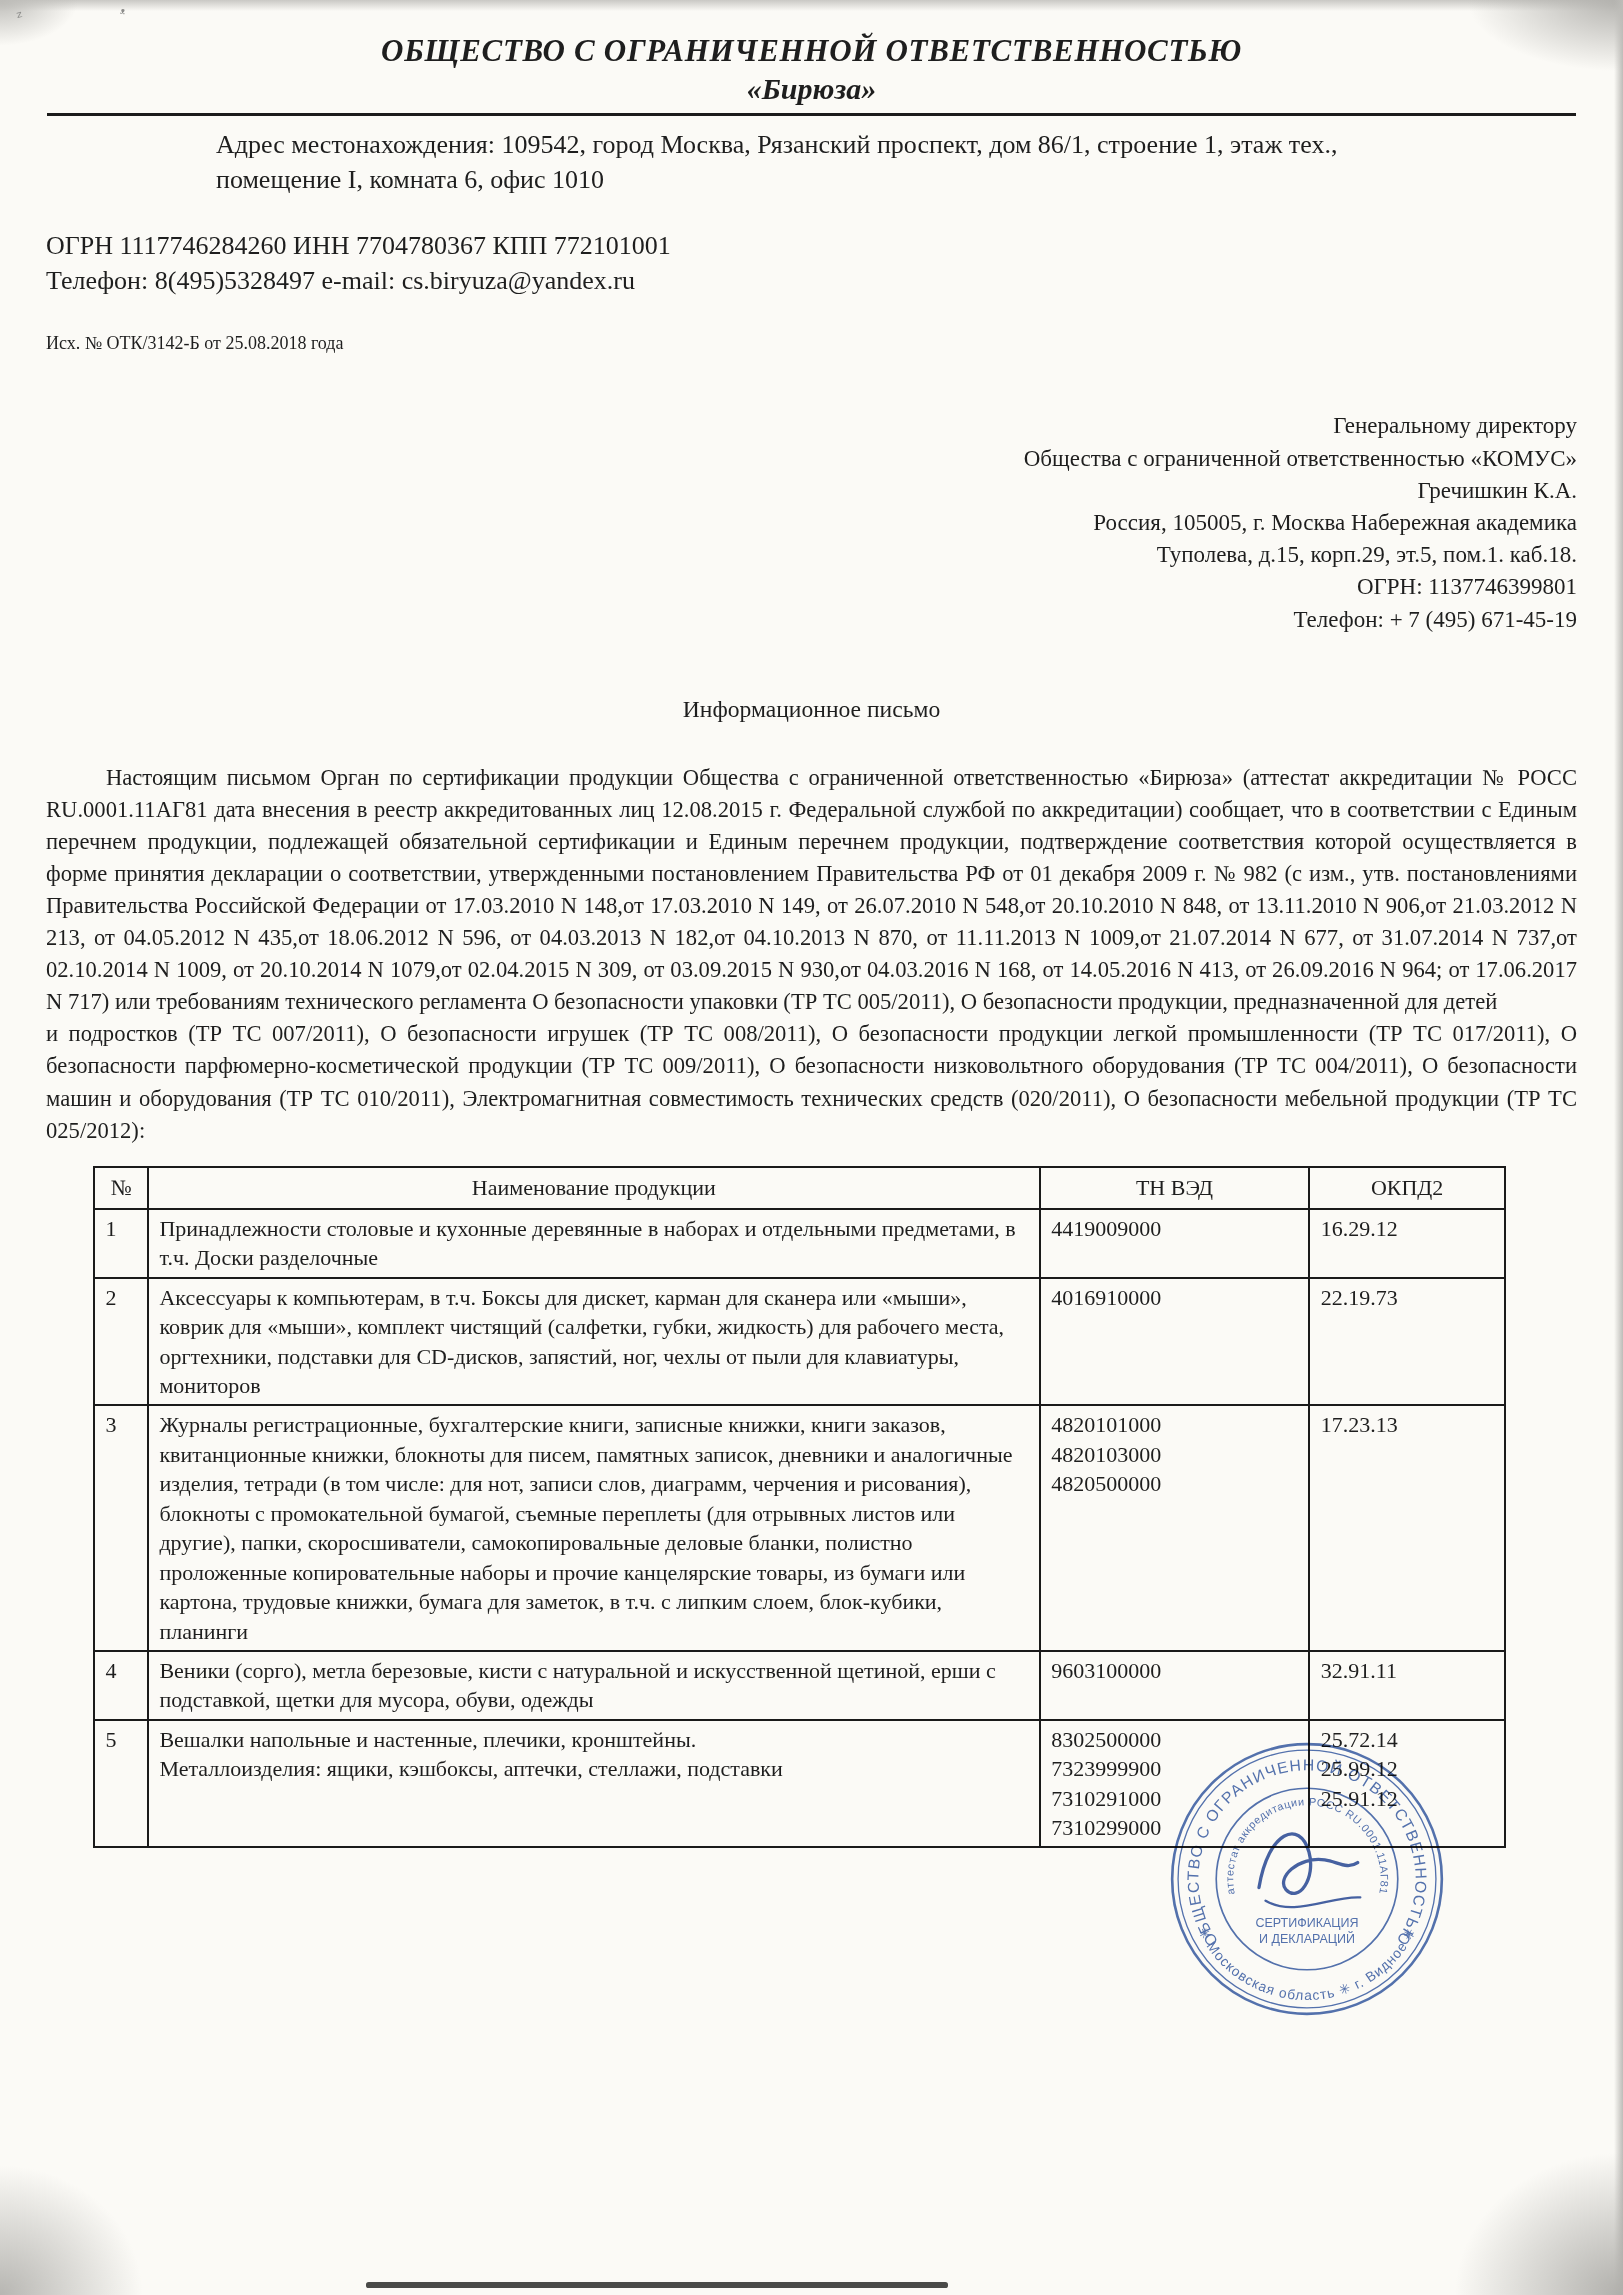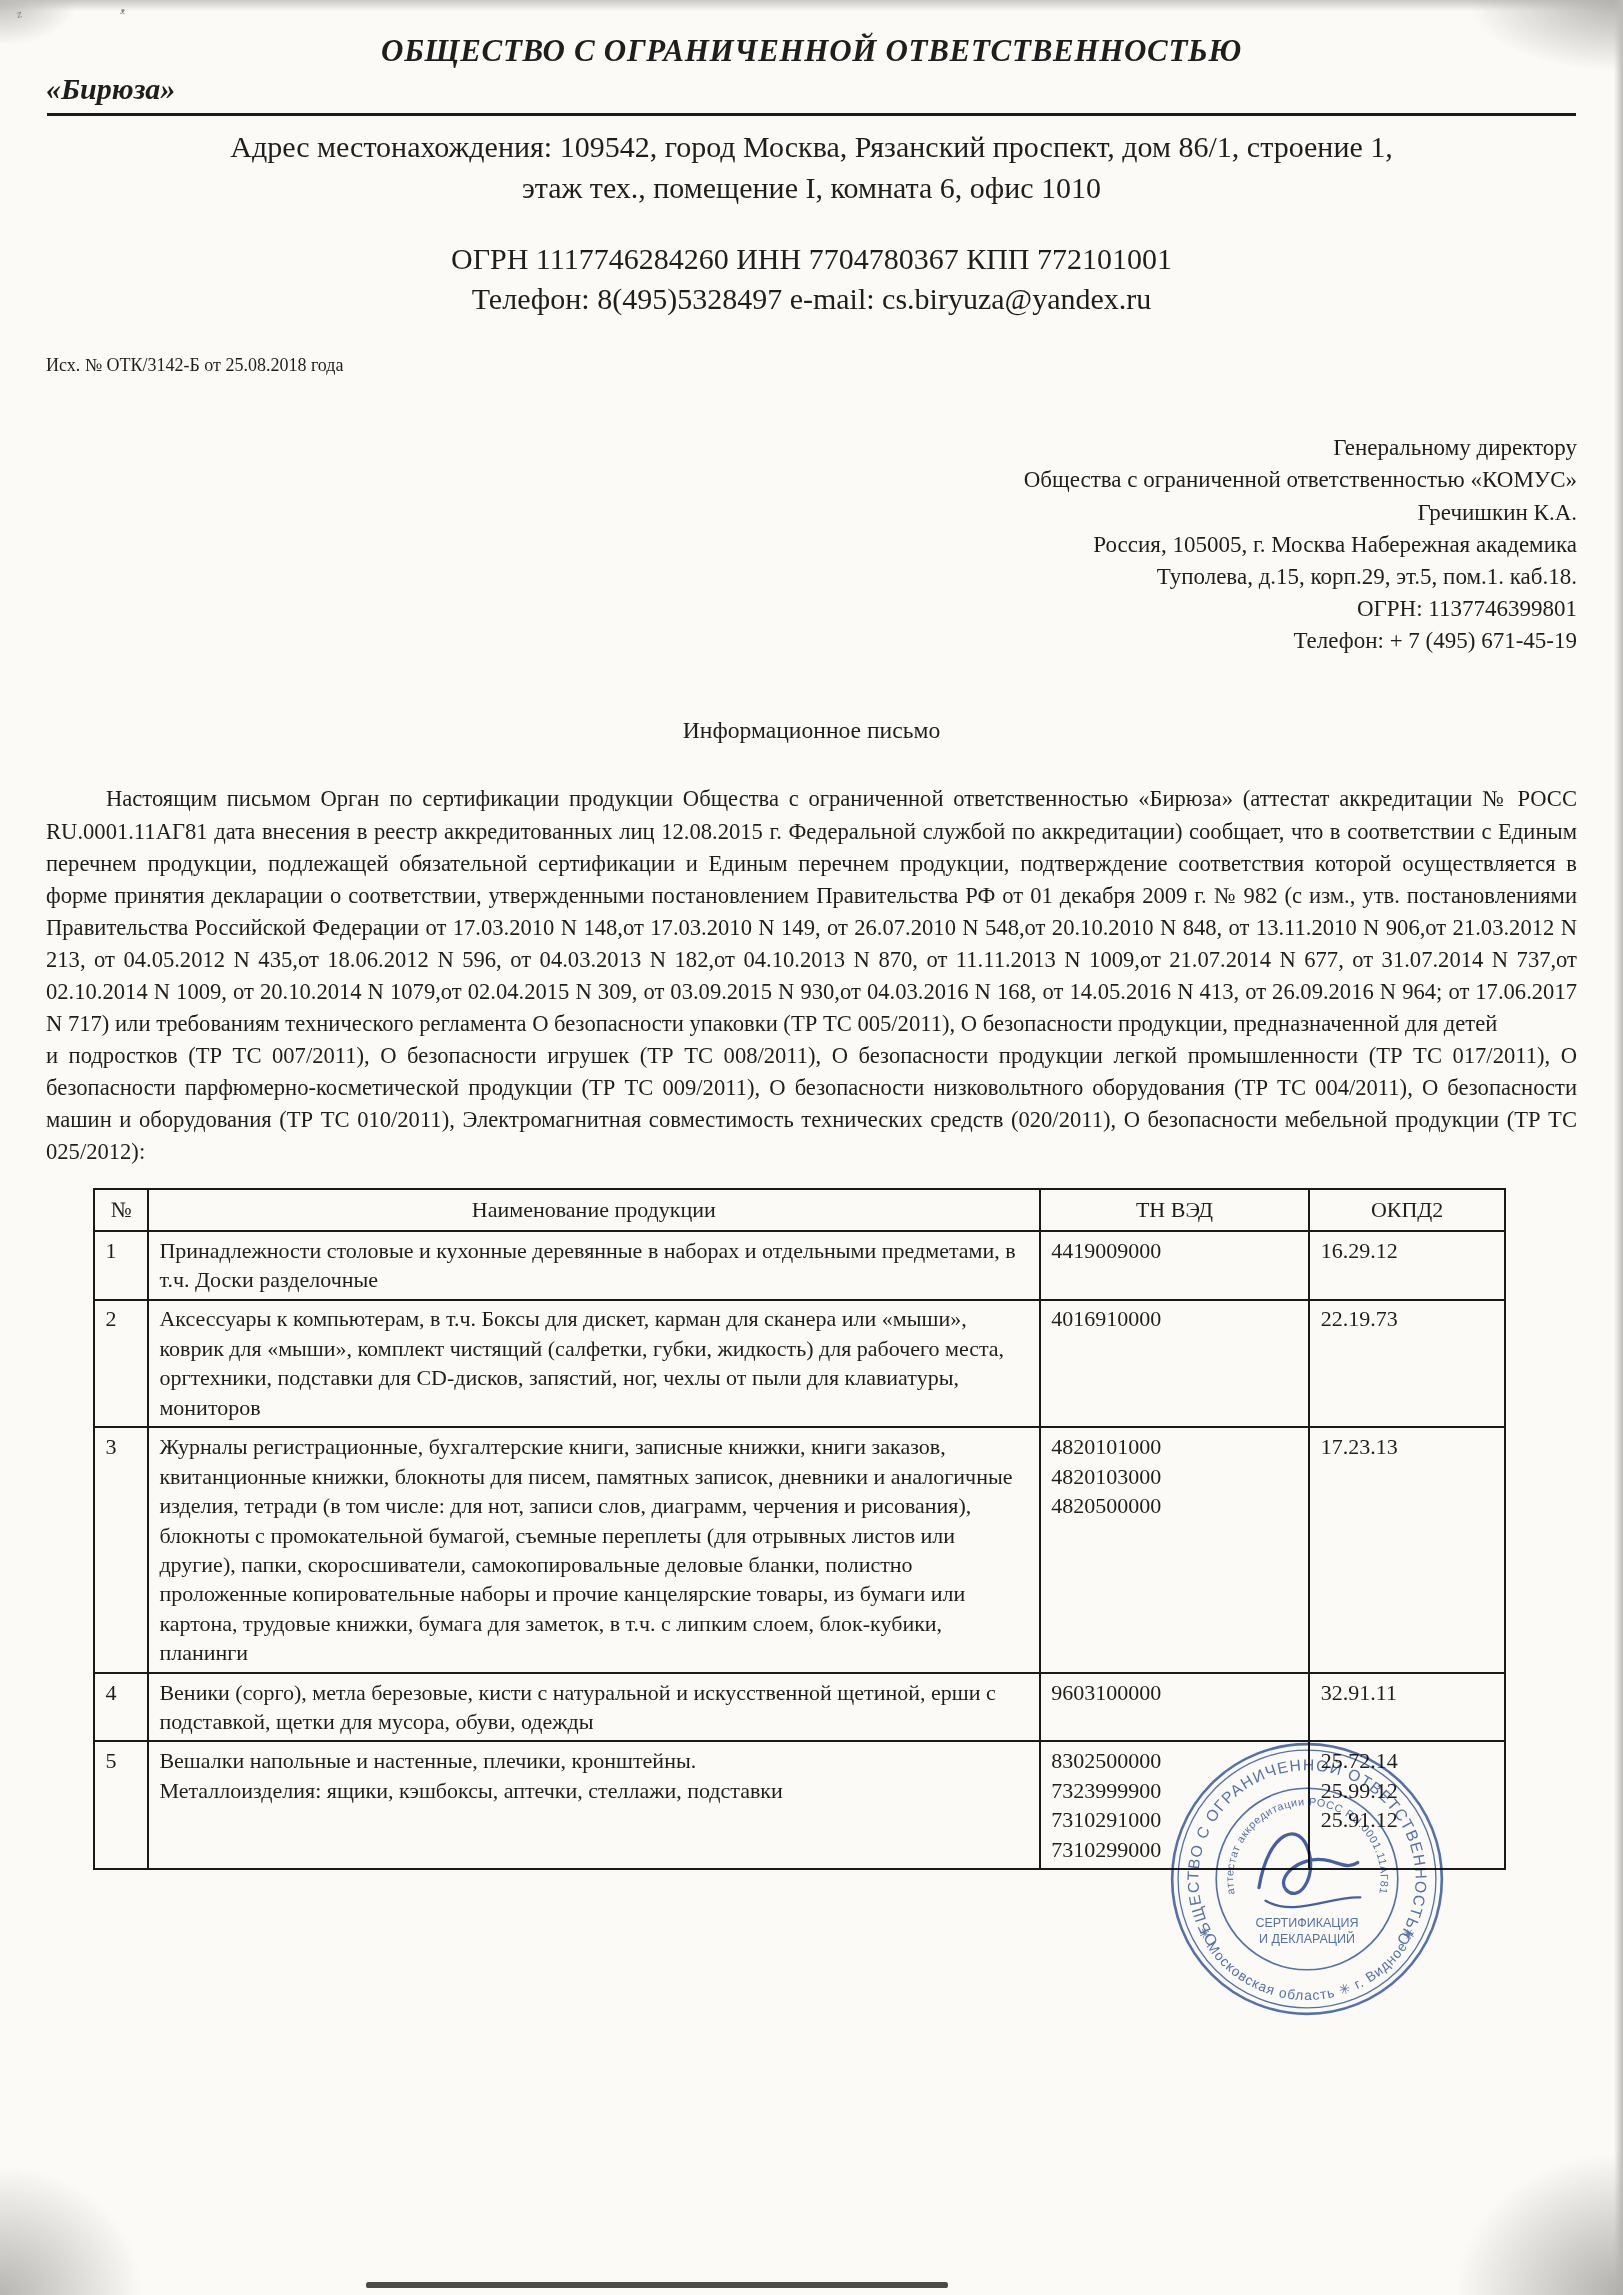--- a/index.html
+++ b/index.html
@@ -12,23 +12,23 @@
     height: 2295px;
     margin: 0 auto;
     background: #fbfaf6;
     color: #1e1e1e;
     overflow: hidden;
   }
   .content { position: relative; padding: 33px 46px 0 46px; }
 
   
   .org-line1 { text-align: center; font-size: 31px; font-weight: bold; font-style: italic; letter-spacing: 0.7px; }
-  .org-line2 { text-align: left; font-size: 30px; font-weight: bold; font-style: italic; margin-top: 2.6px; }
+  .org-line2 { text-align: center; font-size: 30px; font-weight: bold; font-style: italic; margin-top: 2.6px; }
   .head-rule { border: none; border-top: 3.3px solid #1b1b1b; margin: 7.9px 1.3px 10.5px 1.3px; }
-  .addr { text-align: center; font-size: 30px; line-height: 1.36; }
+  .addr { font-size: 26px; line-height: 1.36; }
   .addr-loc { max-width: 1191px; margin: 0 auto; }
   .reg-line { margin-top: 30px; }
 
   .ref-line { font-size: 18px; margin-top: 35px; }
 
   .recipient { margin-top: 56px; text-align: right; font-size: 23px; line-height: 1.4; }
 
   .letter-title { text-align: center; font-size: 23.6px; margin-top: 60px; }
 
   p.body-par { font-size: 22.6px; line-height: 1.42; text-align: justify; margin: 0; }

